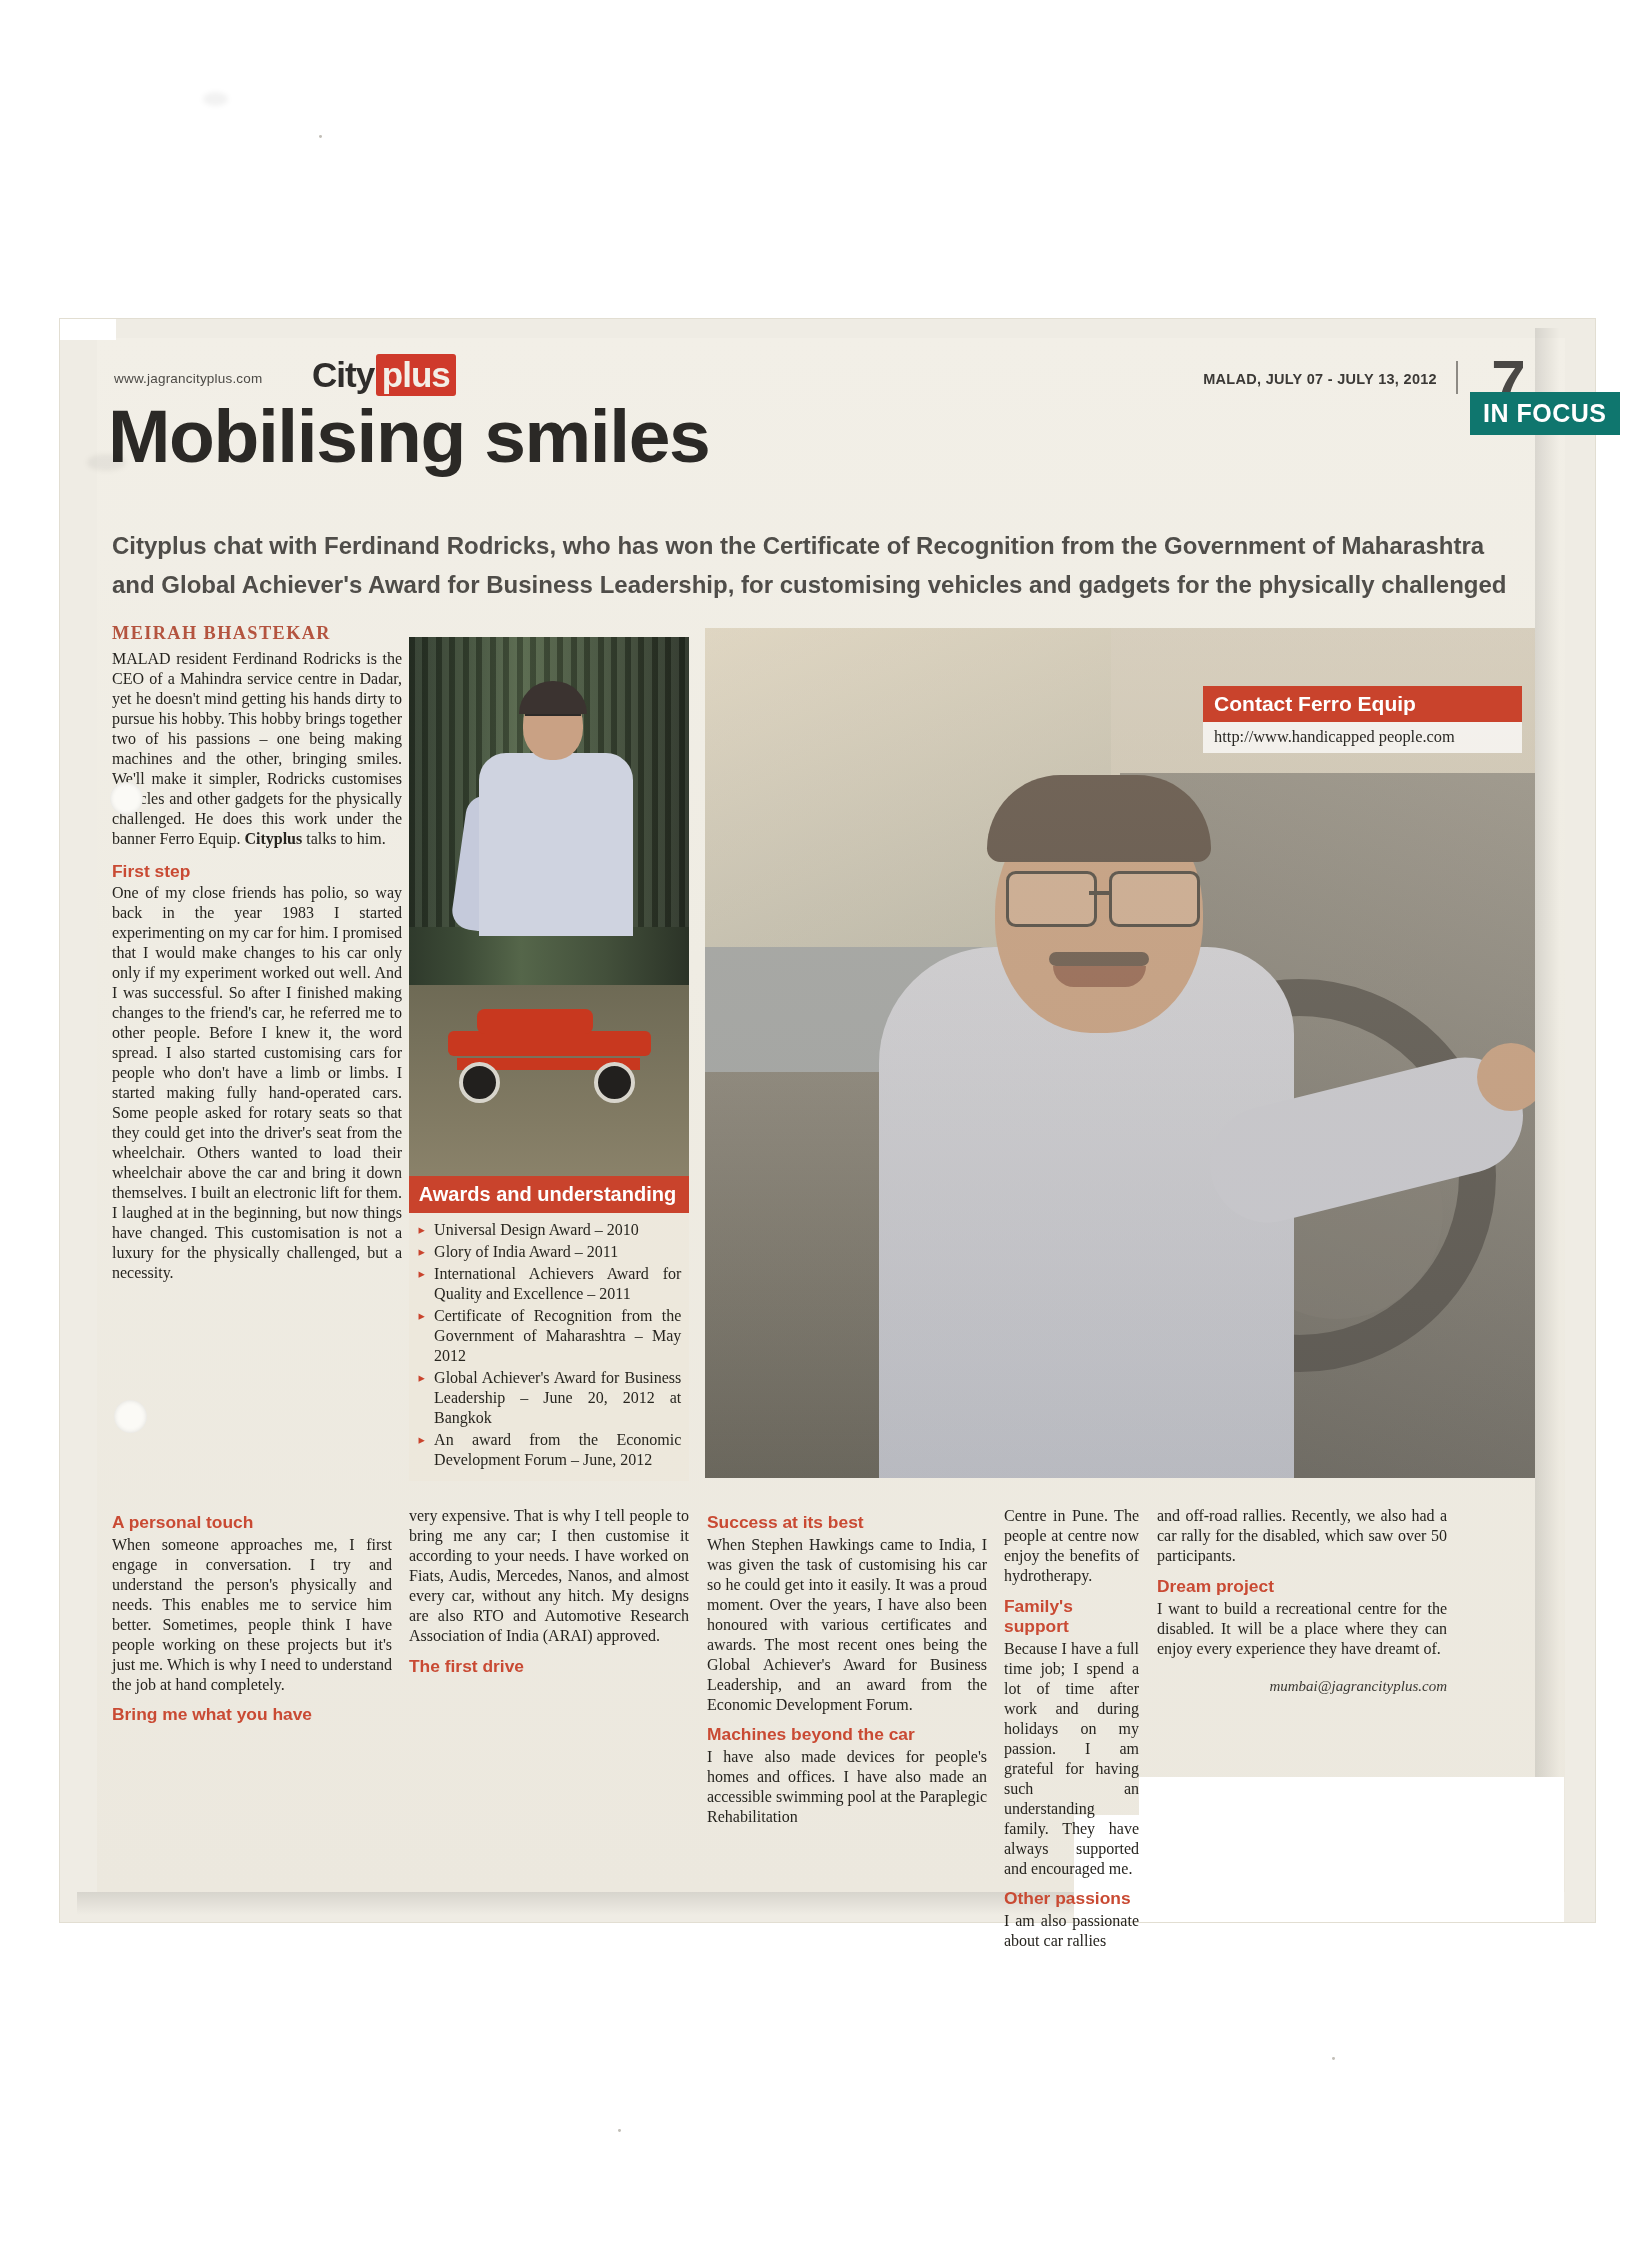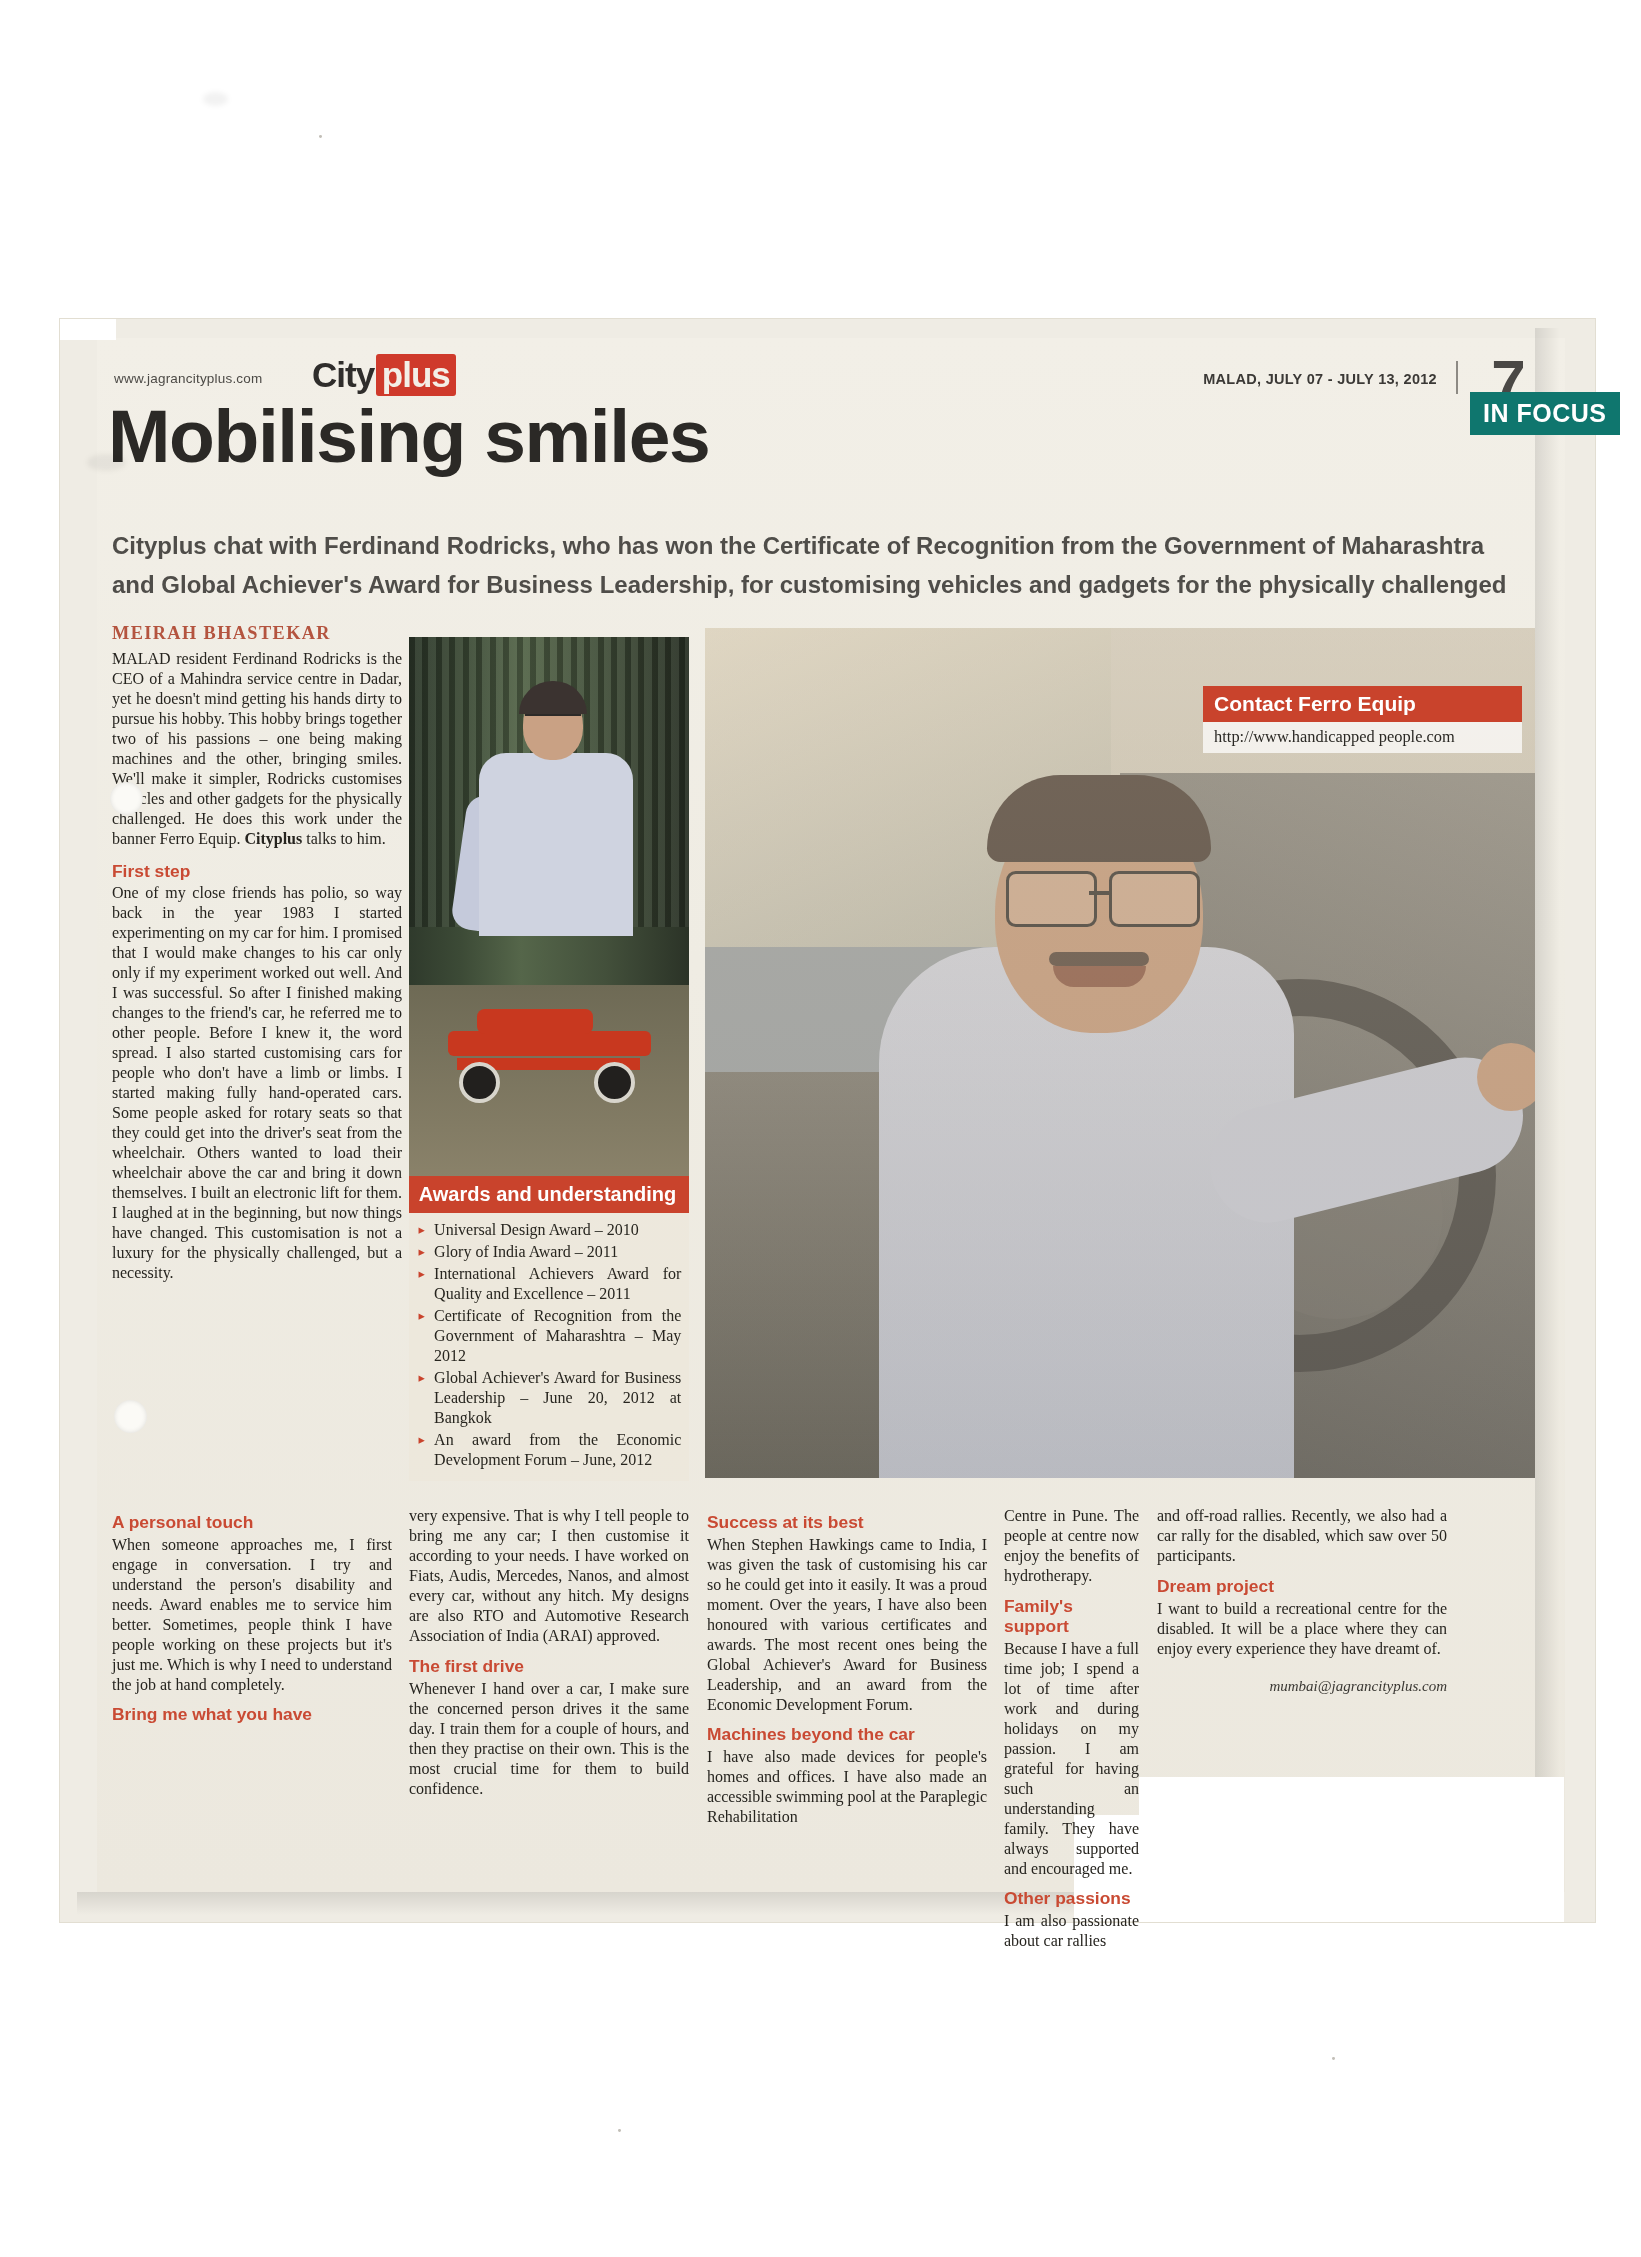--- a/index.html
+++ b/index.html
@@ -201,28 +201,27 @@
       <li>International Achievers Award for Quality and Excellence – 2011</li>
       <li>Certificate of Recognition from the Government of Maharashtra – May 2012</li>
       <li>Global Achiever's Award for Business Leadership – June 20, 2012 at Bangkok</li>
       <li>An award from the Economic Development Forum – June, 2012</li>
     </ul>
   </div>
 </div>
 
 <div class="col" id="lc1">
   <div class="sub">A personal touch</div>
-  <p>When someone approaches me, I first engage in conversation. I try and understand the person's disability and needs. Award enables me to service him better. Sometimes, people think I have people working on these projects but it's just me. Which is why I need to understand the job at hand completely.</p>
+  <p>When someone approaches me, I first engage in conversation. I try and understand the person's physically and needs. This enables me to service him better. Sometimes, people think I have people working on these projects but it's just me. Which is why I need to understand the job at hand completely.</p>
   <div class="sub">Bring me what you have</div>
 </div>
 
 <div class="col" id="lc2">
   <p>very expensive. That is why I tell people to bring me any car; I then customise it according to your needs. I have worked on Fiats, Audis, Mercedes, Nanos, and almost every car, without any hitch. My designs are also RTO and Automotive Research Association of India (ARAI) approved.</p>
   <div class="sub">The first drive</div>
-  <p>Whenever I hand over a car, I make sure the concerned person drives it the same day. I train them for a couple of hours, and then they practise on their own. This is the most crucial time for them to build confidence.</p>
 </div>
 
 <div class="col" id="lc3">
   <div class="sub">Success at its best</div>
   <p>When Stephen Hawkings came to India, I was given the task of customising his car so he could get into it easily. It was a proud moment. Over the years, I have also been honoured with various certificates and awards. The most recent ones being the Global Achiever's Award for Business Leadership, and an award from the Economic Development Forum.</p>
   <div class="sub">Machines beyond the car</div>
   <p>I have also made devices for people's homes and offices. I have also made an accessible swimming pool at the Paraplegic Rehabilitation</p>
 </div>
 
 <div class="col" id="lc4">

